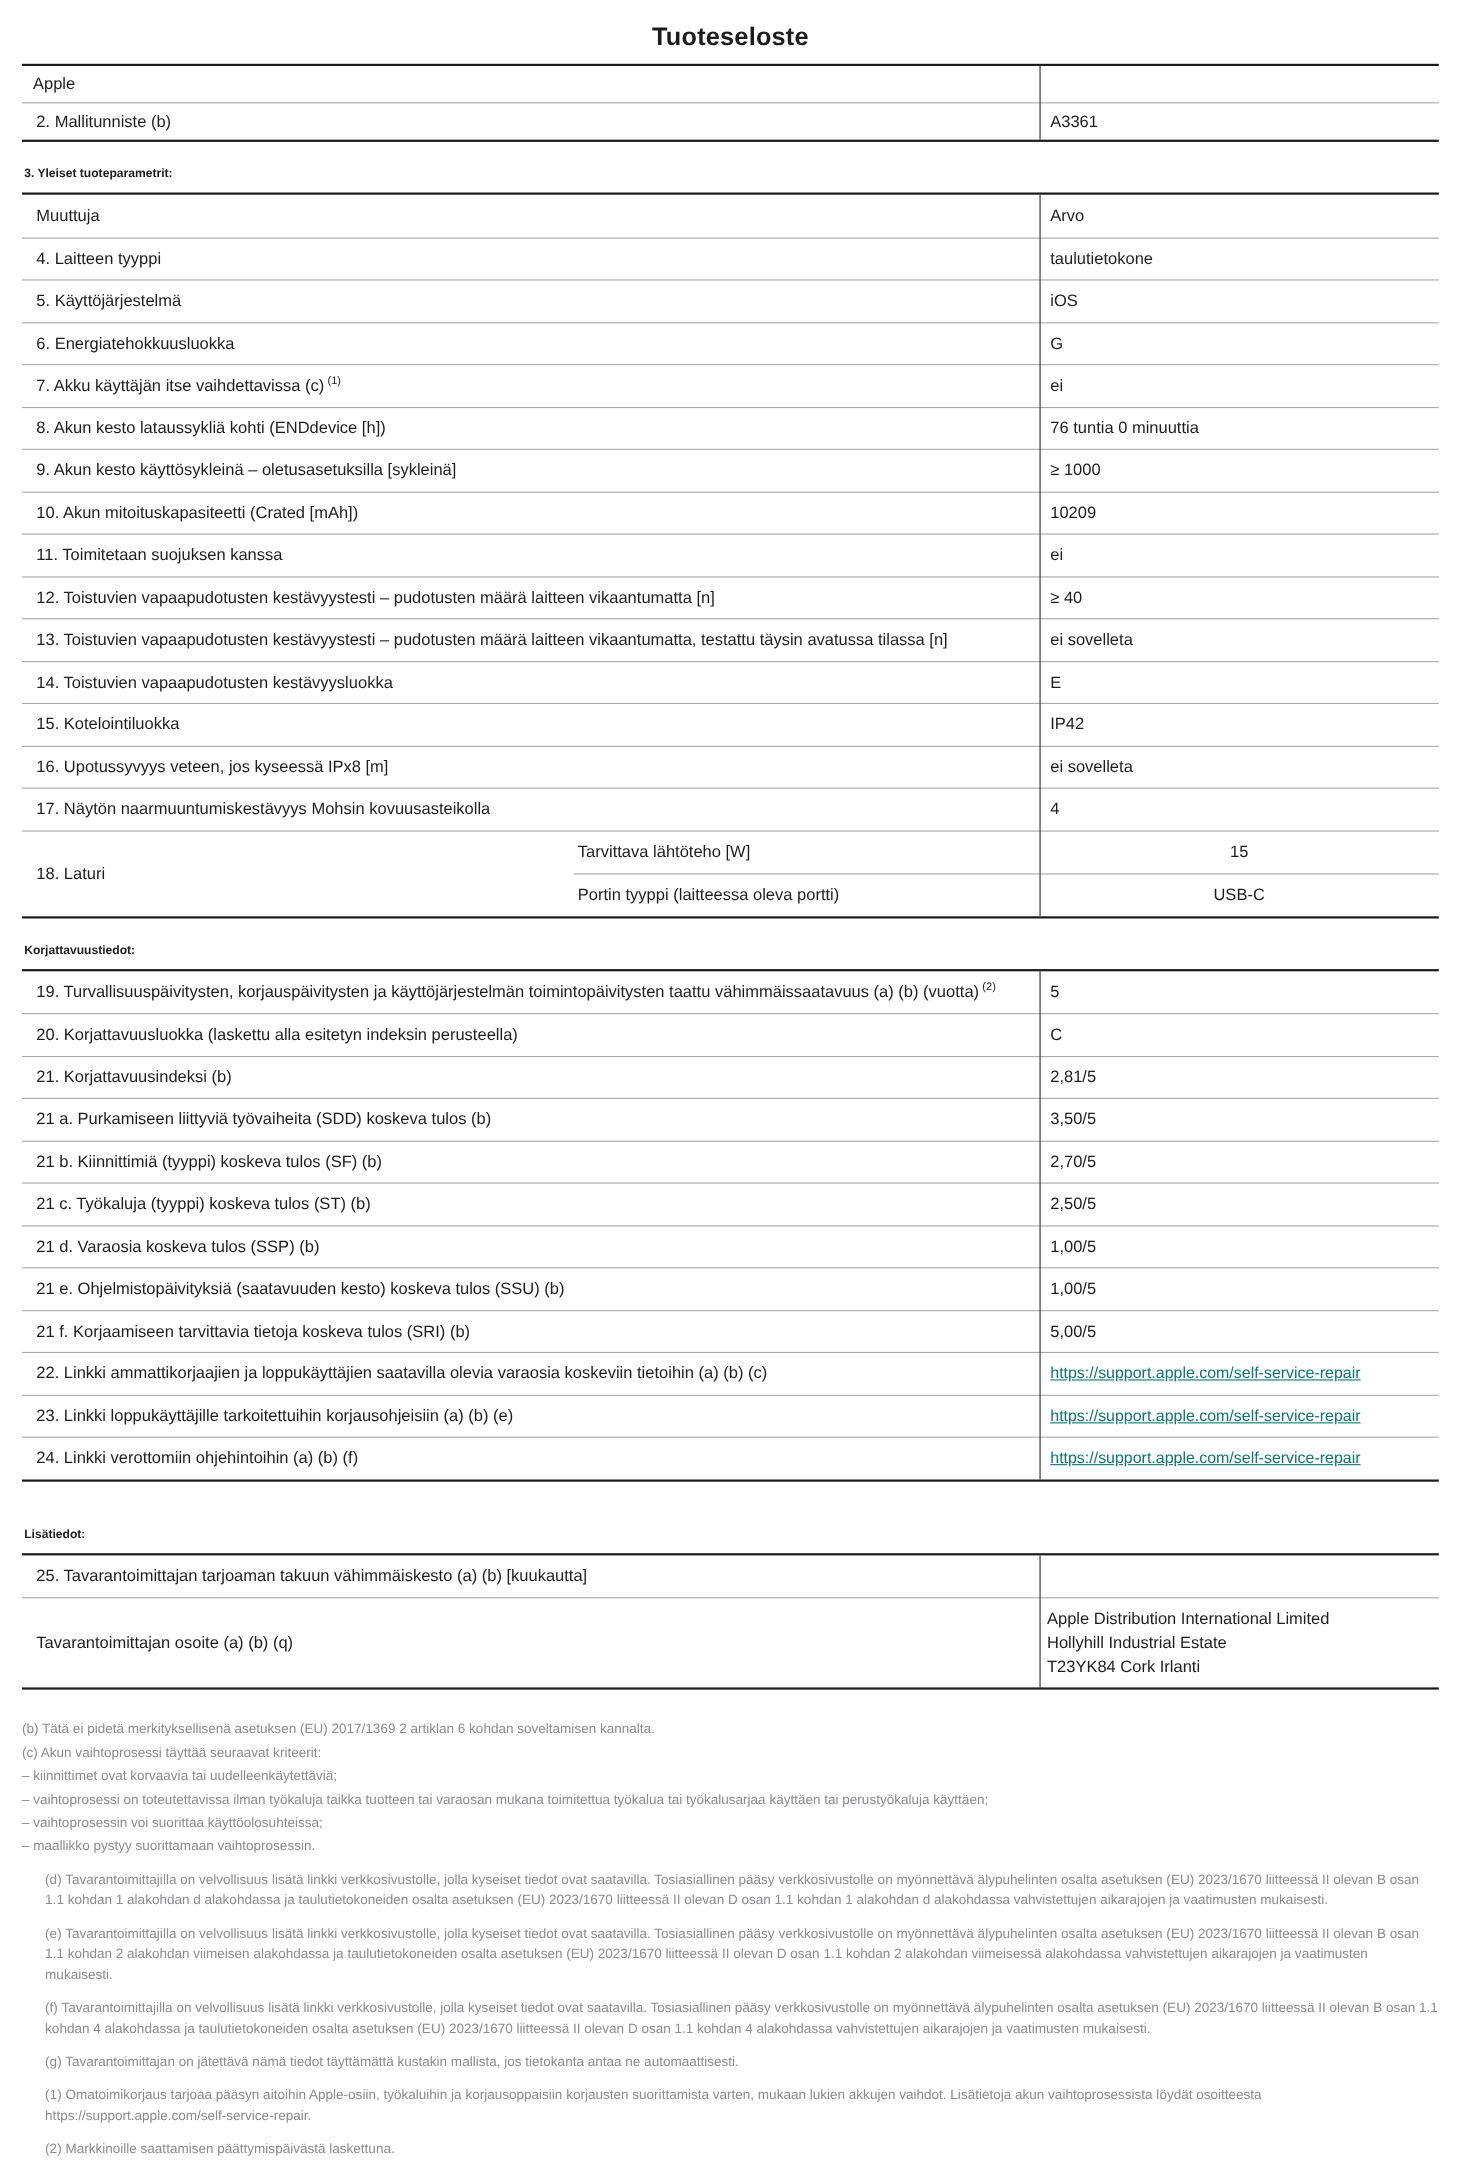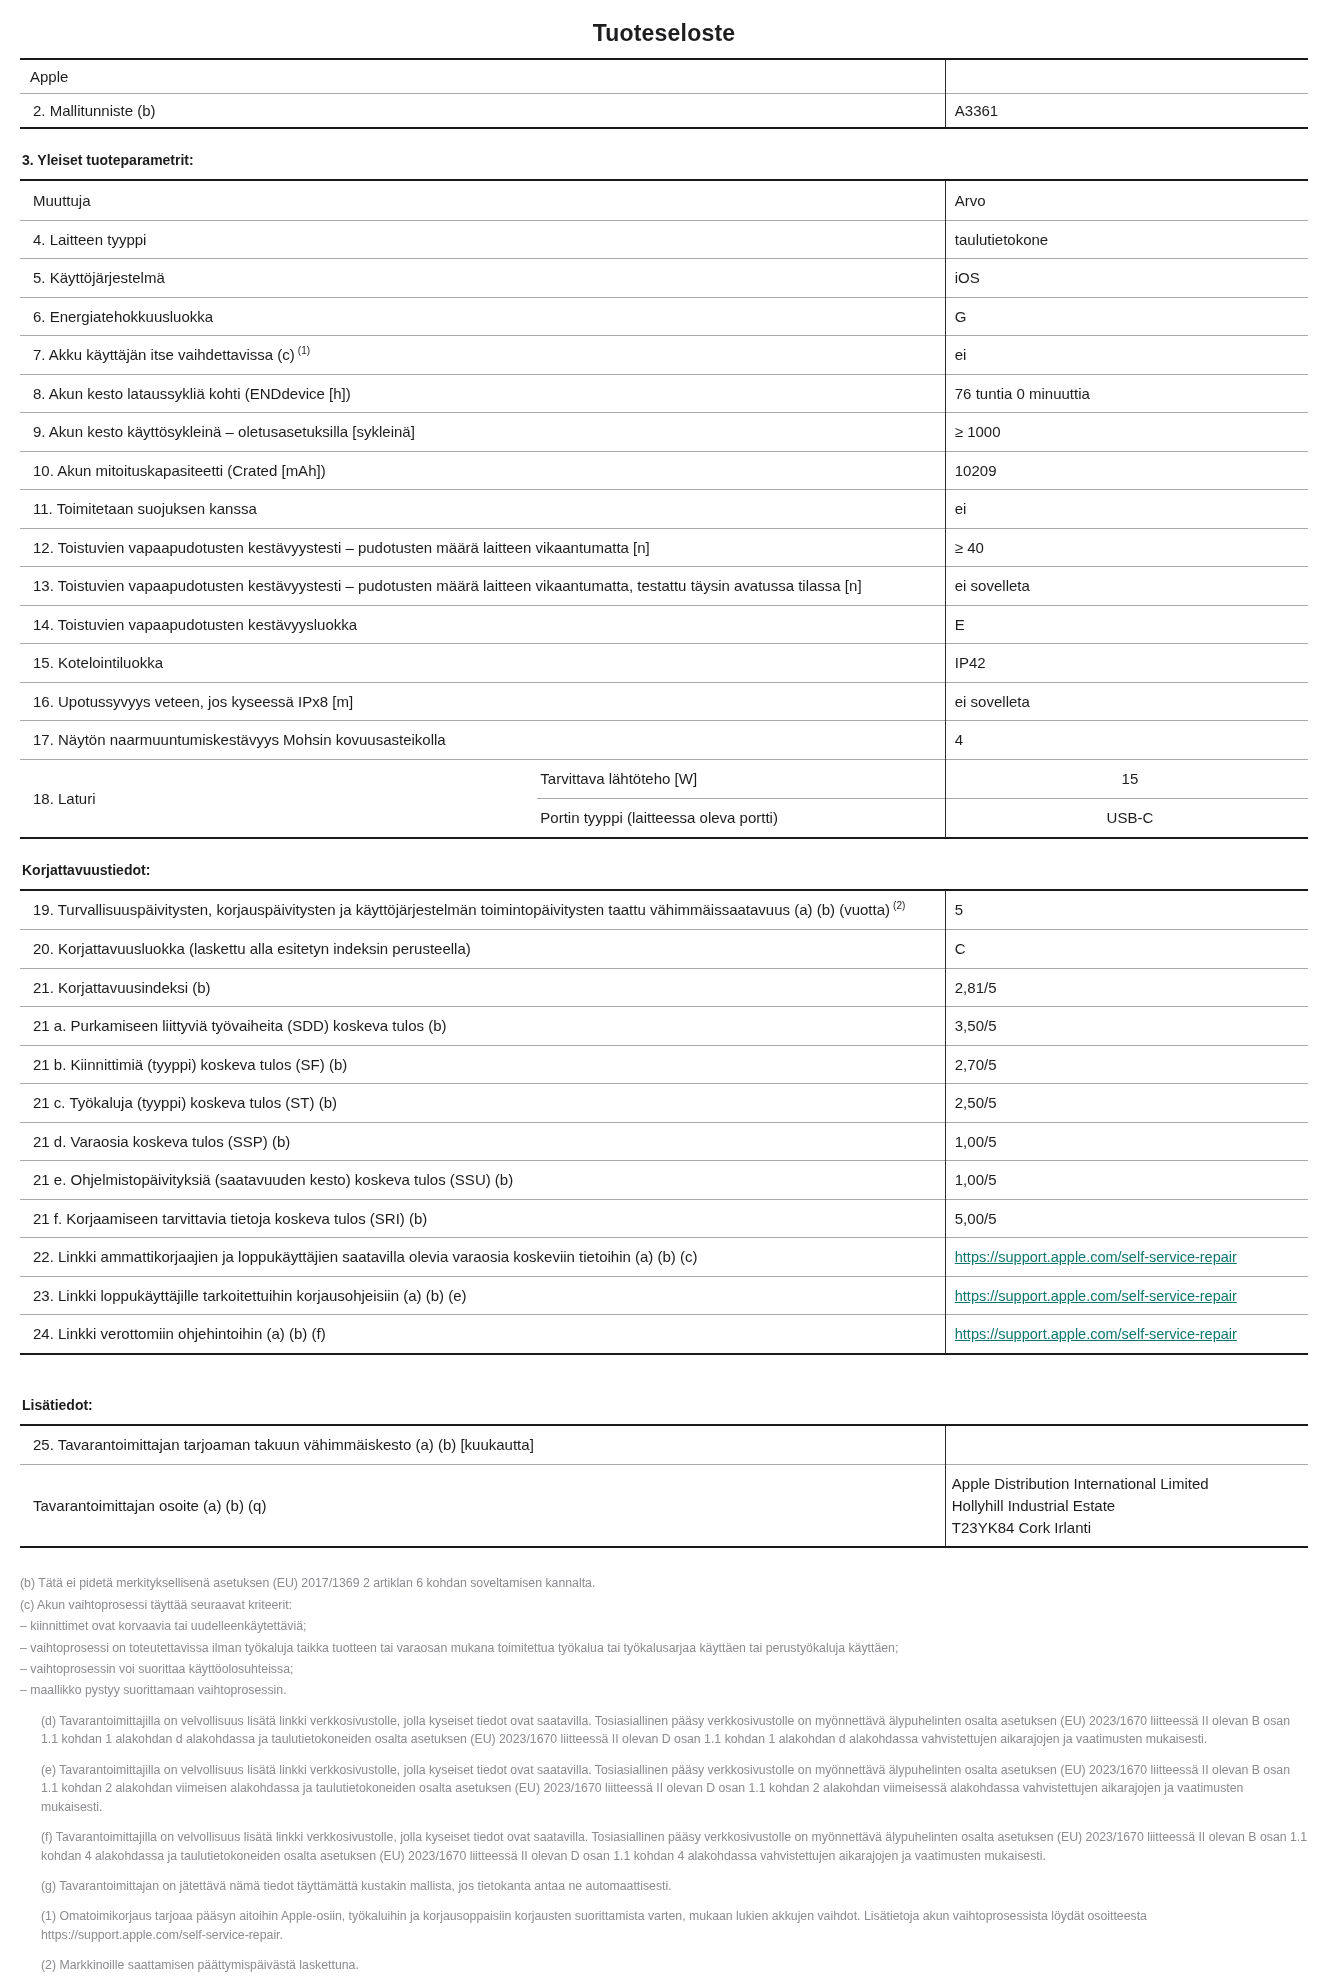--- a/index.html
+++ b/index.html
@@ -16,21 +16,21 @@
     position: relative;
   }
   .title {
     text-align: center;
     font-size: 23px;
     font-weight: 700;
     margin: 4px 0 11px 0;
     letter-spacing: 0.2px;
   }
   .sec-h {
-    font-size: 14px;
+    font-size: 11px;
     font-weight: 700;
     margin: 23px 0 11px 2px;
   }
   .sec-h.lis { margin-top: 42px; }
 
   .tbl {
     position: relative;
     border-top: 2.5px solid #1a1a1a;
     border-bottom: 2.5px solid #1a1a1a;
   }
@@ -61,21 +61,21 @@
   .sup {
     font-size: 10px;
     vertical-align: super;
     line-height: 0;
     margin-left: 3px;
   }
   
   .row.charger { align-items: stretch; }
   .cl.charger { width: 39%; display: flex; align-items: center; }
   .charger-sub { width: 61%; display: flex; flex-direction: column; }
-  .sub-row { display: flex; align-items: center; flex: 1; min-height: 38.5px; margin-left: 15px; }
+  .sub-row { display: flex; align-items: center; flex: 1; min-height: 38.5px; }
   .sub-row + .sub-row { border-top: 1.5px solid #a8a8ad; }
   .sub-l { width: 53.8%; padding: 6px 10px 6px 3px; font-size: 15px; }
   .sub-v { width: 46.2%; padding: 6px 10px; font-size: 15px; text-align: center; }
 
   .cv.addr { text-align: left; padding: 8px 8px 8px 7px; }
   .cv.addr div { line-height: 1.45; }
 
   a.link {
     color: #0f766e;
     text-decoration: underline;

